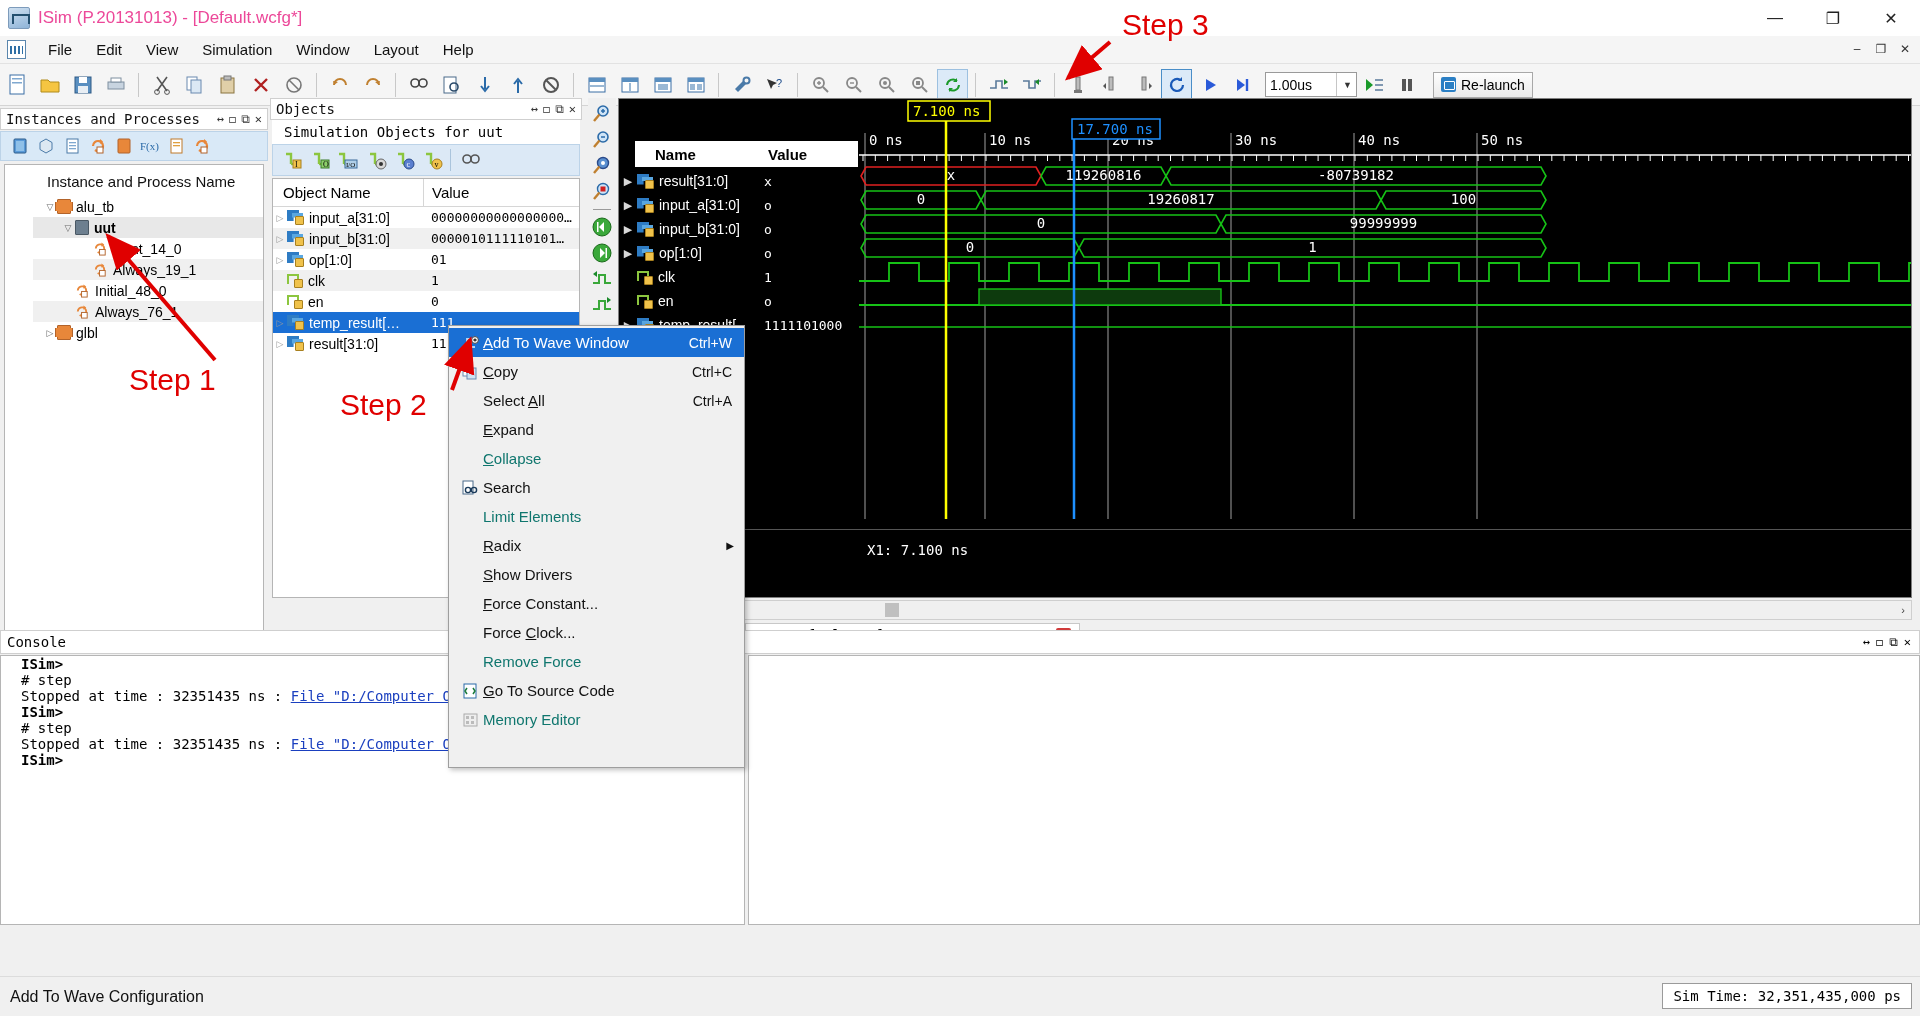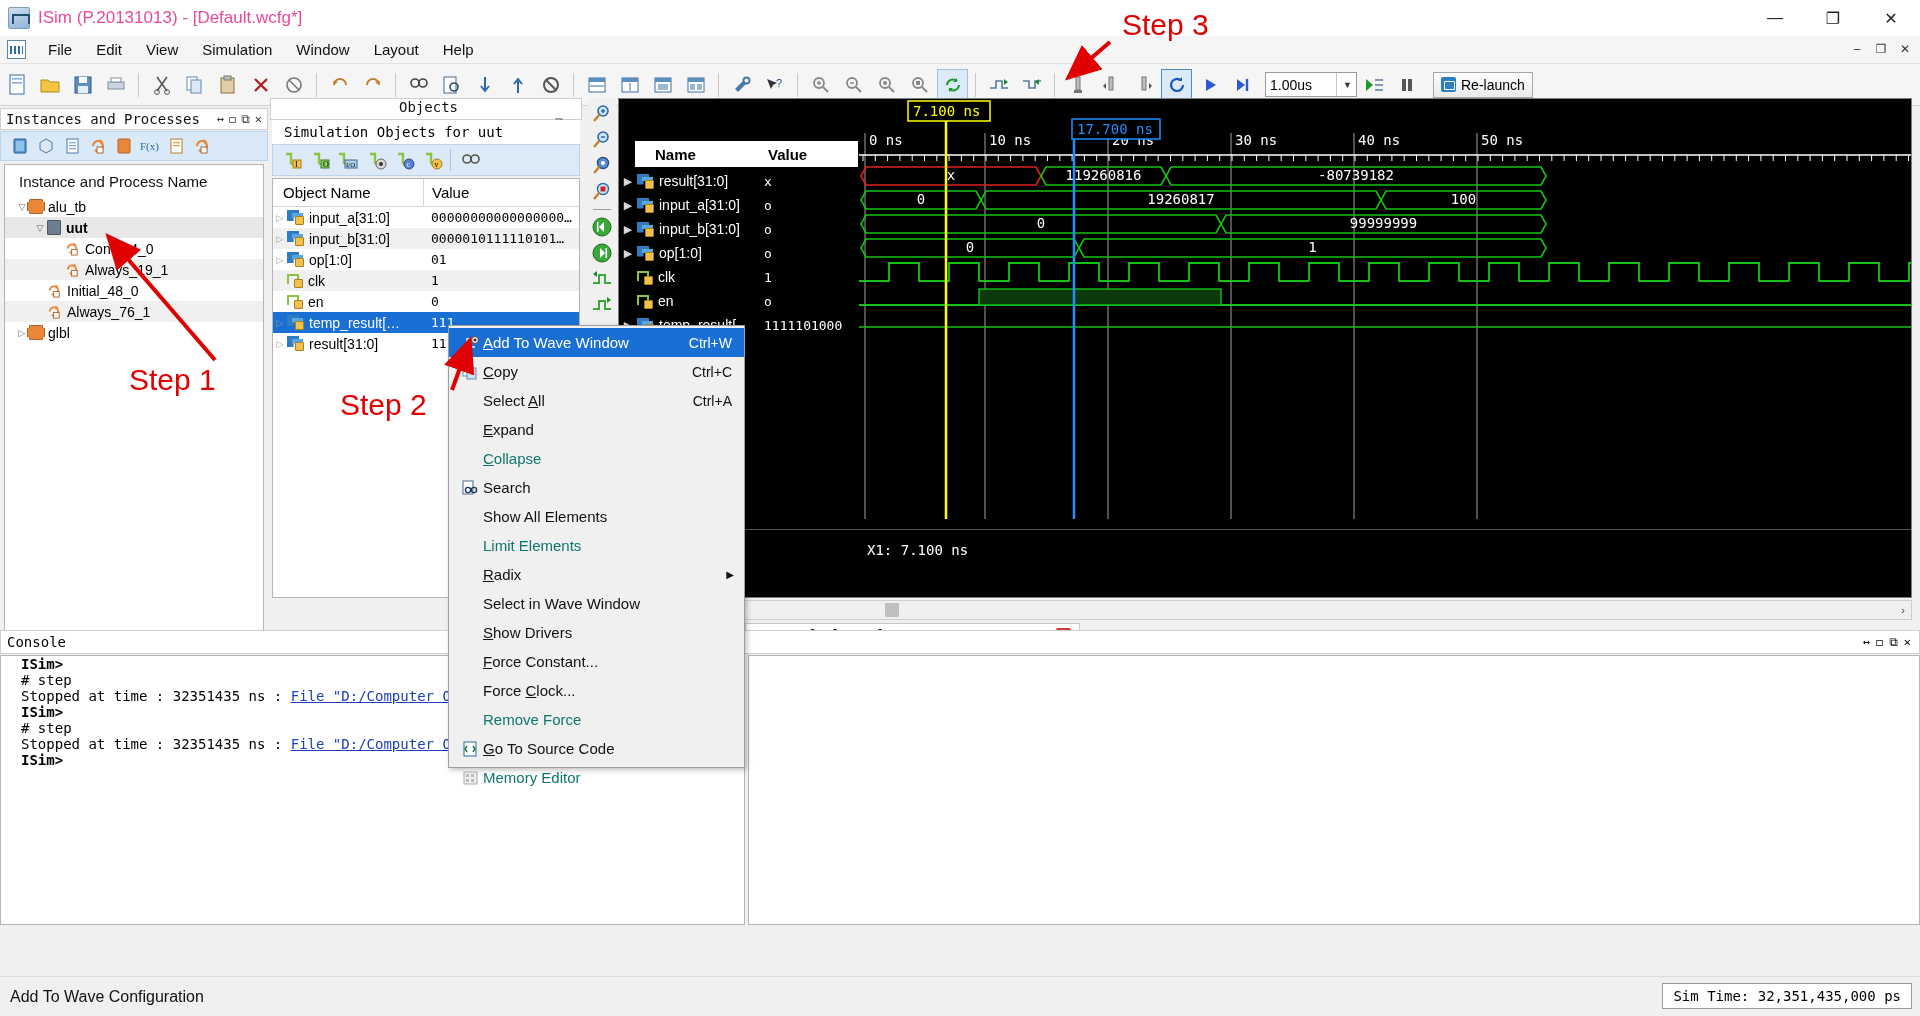--- a/index.html
+++ b/index.html
@@ -95,21 +95,21 @@
   
   #instances-panel { position:absolute; left:0; top:108px; width:268px; height:511px; background:#f0f0f0; }
   #instances-panel .ptitle { position:absolute; left:0; top:0; width:268px; }
   .inst-toolbar {
     position:absolute; left:0; top:23px; width:268px; height:30px;
     background:#d9e9f7; border:1px solid #bcd3e8; display:flex; align-items:center; padding-left:4px; gap:2px;
   }
   .itb { width:24px;height:24px;display:flex;align-items:center;justify-content:flex-end; }
   .inst-tree {
     position:absolute; left:4px; top:56px; width:260px; height:510px;
-    background:#fff; border:1px solid #b5b5b5; overflow:hidden;
+    background:#fff; border:1px solid #b5b5b5; overflow:hidden;padding-left:28px;
   }
   .tree-header { padding: 8px 0 6px 14px; font-size:15px; color:#111; }
   .trow { height: 21px; display:flex; align-items:center; font-size:14px; padding-left:4px; }
   .trow.alt { background:#f0f0f0; }
   .trow.sel { background:#e8e8e8; }
   .trow .tw { width:14px; text-align:center; font-size:9px; color:#6a6a6a; }
   .chipicon { width:14px;height:15px;margin-right:5px;position:relative;flex:0 0 auto; }
   .chipicon.orange{background:#e8873a;border:1px solid #b2632a;border-radius:1px;}
   .chipicon.orange:before,.chipicon.orange:after{content:"";position:absolute;top:2px;bottom:2px;width:2px;background:#e8873a;}
   .chipicon.orange:before{left:-3px;border-left:1px solid #b2632a;}
@@ -121,21 +121,21 @@
   .arrbtn{width:16px;text-align:center;font-size:11px;color:#444;}
   .sthumb{height:14px;background:#cdcdcd;}
   .inst-tabs { position:absolute; left:0; top:588px; width:268px; height:30px; display:flex; align-items:flex-end; }
   .itab { height:27px; display:flex; align-items:center; padding:0 8px; gap:5px;
           font-family:"DejaVu Sans Mono", monospace; font-size:13px;
           background:#ececec; border:1px solid #cfcfcf; border-bottom:none; }
   .itab.active { background:#fff; height:29px; }
 
   
   #objects-panel { position:absolute; left:270px; top:98px; width:312px; height:528px; background:#f0f0f0; }
-  .obj-title { position:absolute; left:0; top:0; width:312px;flex-direction:column; }
+  .obj-title { position:absolute; left:0; top:0; width:312px; }
   .obj-sub { position:absolute; left:2px; top:22px; width:308px; height:24px; background:#fff;
              display:flex; align-items:center; padding-left:12px;
              font-family:"DejaVu Sans Mono", monospace; font-size:14px; }
   .obj-toolbar { position:absolute; left:2px; top:46px; width:308px; height:32px;
                  background:#dce9f6; border:1px solid #bcd3e8; display:flex; align-items:center; padding-left:6px; gap:4px; }
   .obj-list { position:absolute; left:2px; top:80px; width:308px; height:420px;
               background:#fff; border:1px solid #b5b5b5; overflow:hidden; }
   .obj-head { height:28px; display:flex; align-items:center; border-bottom:1px solid #d6d6d6; }
   .obj-head .c1 { width:150px; padding-left:10px; font-size:15px; }
   .obj-head .c2 { padding-left:8px; font-size:15px; border-left:1px solid #d6d6d6; height:100%;
@@ -1182,36 +1182,28 @@
         <div class="mrow">
           <span class="micon">
             <svg width="17" height="16">
               <rect x="1" y="1" width="10" height="13" fill="#fff" stroke="#4a6a8a"></rect>
               <circle cx="6" cy="10" r="2.6" fill="none" stroke="#1a3a5a" stroke-width="1.4"></circle>
               <circle cx="12" cy="10" r="2.6" fill="none" stroke="#1a3a5a" stroke-width="1.4"></circle>
             </svg>
           </span>
           <span class="mlabel">Search</span>
         </div>
-        <div class="mrow">
-          <span class="micon"></span>
-          <span class="mlabel">Show All Elements</span>
-        </div>
         <div class="mrow dis">
           <span class="micon"></span>
           <span class="mlabel">Limit Elements</span>
         </div>
         <div class="mrow">
           <span class="micon"></span>
           <span class="mlabel"><u>R</u>adix</span>
           <span class="msub">▶</span>
-        </div>
-        <div class="mrow">
-          <span class="micon"></span>
-          <span class="mlabel">Select in Wave Window</span>
         </div>
         <div class="mrow">
           <span class="micon"></span>
           <span class="mlabel"><u>S</u>how Drivers</span>
         </div>
         <div class="mrow">
           <span class="micon"></span>
           <span class="mlabel"><u>F</u>orce Constant...</span>
         </div>
         <div class="mrow">

